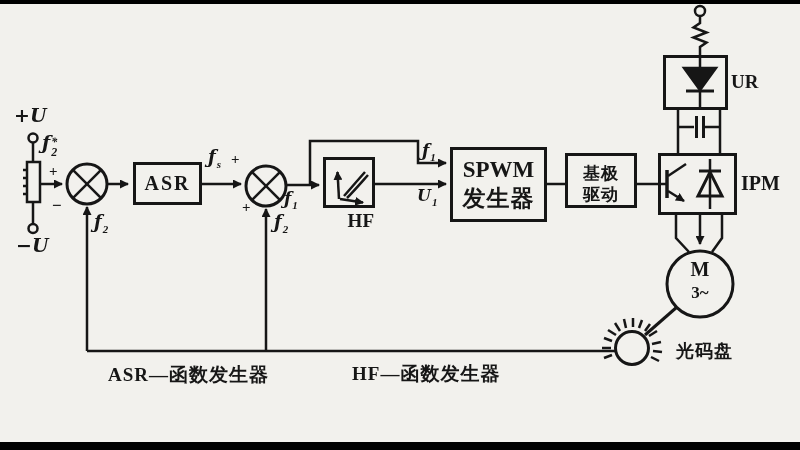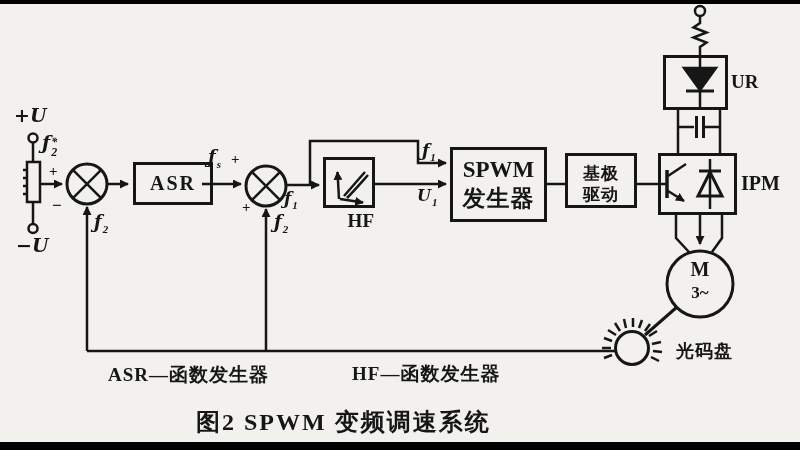--- a/index.html
+++ b/index.html
@@ -148,21 +148,21 @@
       </g>
 
       <g>
         <line x1="615" y1="351" x2="87" y2="351"></line>
         <line x1="87" y1="351" x2="87" y2="207" marker-end="url(#ah)"></line>
         <line x1="266" y1="351" x2="266" y2="209" marker-end="url(#ah)"></line>
       </g>
     </g>
   </svg>
 
-  <div class="blk" style="left:133px;top:162px;width:80px;height:43px;font-size:20px;letter-spacing:2px;">
+  <div class="blk" style="left:133px;top:162px;width:69px;height:43px;font-size:20px;letter-spacing:2px;">
     <span>ASR</span>
   </div>
 
   <div class="blk" style="left:323px;top:157px;width:52px;height:51px;"></div>
   <div class="lab" style="left:334px;top:210px;width:40px;text-align:right;font-size:19px;">HF</div>
 
   <div class="blk" style="left:450px;top:147px;width:97px;height:75px;font-size:23px;">
     <span>SPWM</span>
     <span class="cjk">发生器</span>
   </div>
@@ -215,15 +215,14 @@
   <div class="lab" style="left:94px;top:211px;font-size:18px;">
     <span class="math">ƒ</span><span class="ssub">2</span>
   </div>
   <div class="lab" style="left:274px;top:211px;font-size:18px;">
     <span class="math">ƒ</span><span class="ssub">2</span>
   </div>
 
   <div class="lab legend cjk" style="left:108px;top:362px;">ASR—函数发生器</div>
   <div class="lab legend cjk" style="left:352px;top:361px;">HF—函数发生器</div>
 
-  <div class="lab caption" style="left:196px;top:406px;">图2 SPWM 变频调速系统</div>
 
 </div>
 
 </body></html>

